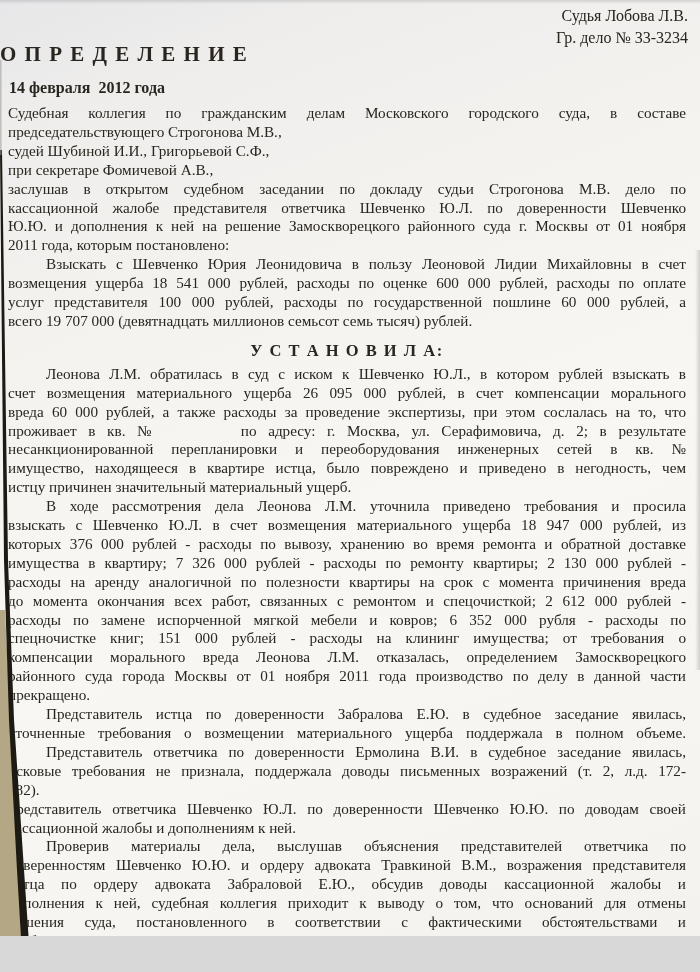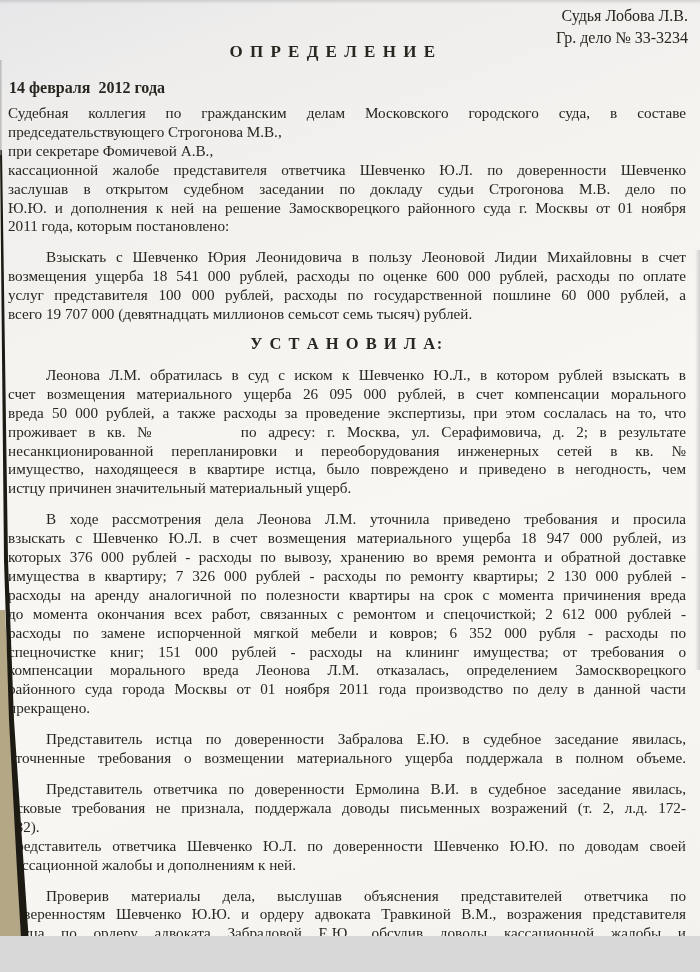--- a/index.html
+++ b/index.html
@@ -6,34 +6,34 @@
   .page {
     position:relative; width:700px; height:936px; overflow:hidden;
     background: linear-gradient(160deg,#e7e6e8 0%,#eeedec 10%,#f3f2ef 28%,#f8f7f4 55%,#f6f5f2 80%,#f3f2ef 100%);
     font-family:"Liberation Serif", serif; color:#29251f;
   }
   .header-right {
     position:absolute; top:5px; right:12px; text-align:right;
     font-size:16px; line-height:22px;
   }
   .doc-title {
-    position:absolute; top:42px; left:0; right:34px; text-align:center;
-    font-weight:bold; font-size:17px; letter-spacing:1.5px; white-space:pre;
+    position:absolute; top:42px; left:0; right:34px; 
+    font-weight:bold; font-size:21px; letter-spacing:1.5px; white-space:pre;
   }
   .date-line {
     position:absolute; top:79px; left:9px;
     font-weight:bold; font-size:16px; white-space:pre;
   }
   .doc-body {
     position:absolute; top:104px; left:8px; right:14px;
     font-size:15.2px; line-height:18.9px;
   }
   .ln { text-align:left; min-height:18.9px; }
   .ln.j { text-align:justify; text-align-last:justify; }
-  .ln.i { text-indent:38px;margin-top:12px; }
+  .ln.i { text-indent:38px; }
   .heading {
     text-align:center; font-weight:bold; font-size:16.5px;
     letter-spacing:1.5px; margin:11px 0 4px 0; white-space:pre;
   }
   .scan-edge {
     position:absolute; top:0; left:0; width:40px; height:972px;
     pointer-events:none; z-index:5;
   }
   .top-shade {
     position:absolute; top:0; left:0; right:0; height:4px; z-index:4;
@@ -59,33 +59,34 @@
     <div>Гр. дело № 33-3234</div>
   </div>
 
   <div class="doc-title">О П Р Е Д Е Л Е Н И Е</div>
 
   <div class="date-line">14 февраля  2012 года</div>
 
   <div class="doc-body">
       <div class="ln j">Судебная коллегия по гражданским делам Московского городского суда, в составе</div>
       <div class="ln">председательствующего Строгонова М.В.,</div>
+      <div class="ln">судей Шубиной И.И., Григорьевой С.Ф.,</div>
       <div class="ln">при секретаре Фомичевой А.В.,</div>
+      <div class="ln j">заслушав в открытом судебном заседании по докладу судьи Строгонова М.В. дело по</div>
       <div class="ln j">кассационной жалобе представителя ответчика Шевченко Ю.Л. по доверенности Шевченко</div>
-      <div class="ln j">заслушав в открытом судебном заседании по докладу судьи Строгонова М.В. дело по</div>
       <div class="ln j">Ю.Ю. и дополнения к ней на решение Замоскворецкого районного суда г. Москвы от 01 ноября</div>
       <div class="ln">2011 года, которым постановлено:</div>
       <div class="ln j i">Взыскать с Шевченко Юрия Леонидовича в пользу Леоновой Лидии Михайловны в счет</div>
       <div class="ln j">возмещения ущерба 18 541 000 рублей, расходы по оценке 600 000 рублей, расходы по оплате</div>
       <div class="ln j">услуг представителя 100 000 рублей, расходы по государственной пошлине 60 000 рублей, а</div>
       <div class="ln">всего 19 707 000 (девятнадцать миллионов семьсот семь тысяч) рублей.</div>
       <div class="heading">У С Т А Н О В И Л А:</div>
       <div class="ln j i">Леонова Л.М. обратилась в суд с иском к Шевченко Ю.Л., в котором рублей взыскать в</div>
       <div class="ln j">счет возмещения материального ущерба 26 095 000 рублей, в счет компенсации морального</div>
-      <div class="ln j">вреда 50 000 рублей, а также расходы за проведение экспертизы, при этом сослалась на то, что</div>
+      <div class="ln j">вреда 60 000 рублей, а также расходы за проведение экспертизы, при этом сослалась на то, что</div>
       <div class="ln j">проживает в кв. №&nbsp;&nbsp;&nbsp;&nbsp;&nbsp;&nbsp; по адресу: г. Москва, ул. Серафимовича, д. 2; в результате</div>
       <div class="ln j">несанкционированной перепланировки и переоборудования инженерных сетей в кв. №</div>
       <div class="ln j">имущество, находящееся в квартире истца, было повреждено и приведено в негодность, чем</div>
       <div class="ln">истцу причинен значительный материальный ущерб.</div>
       <div class="ln j i">В ходе рассмотрения дела Леонова Л.М. уточнила приведено требования и просила</div>
       <div class="ln j">взыскать с Шевченко Ю.Л. в счет возмещения материального ущерба 18 947 000 рублей, из</div>
       <div class="ln j">которых 376 000 рублей - расходы по вывозу, хранению во время ремонта и обратной доставке</div>
       <div class="ln j">имущества в квартиру; 7 326 000 рублей - расходы по ремонту квартиры; 2 130 000 рублей -</div>
       <div class="ln j">расходы на аренду аналогичной по полезности квартиры на срок с момента причинения вреда</div>
       <div class="ln j">до момента окончания всех работ, связанных с ремонтом и спецочисткой; 2 612 000 рублей -</div>

